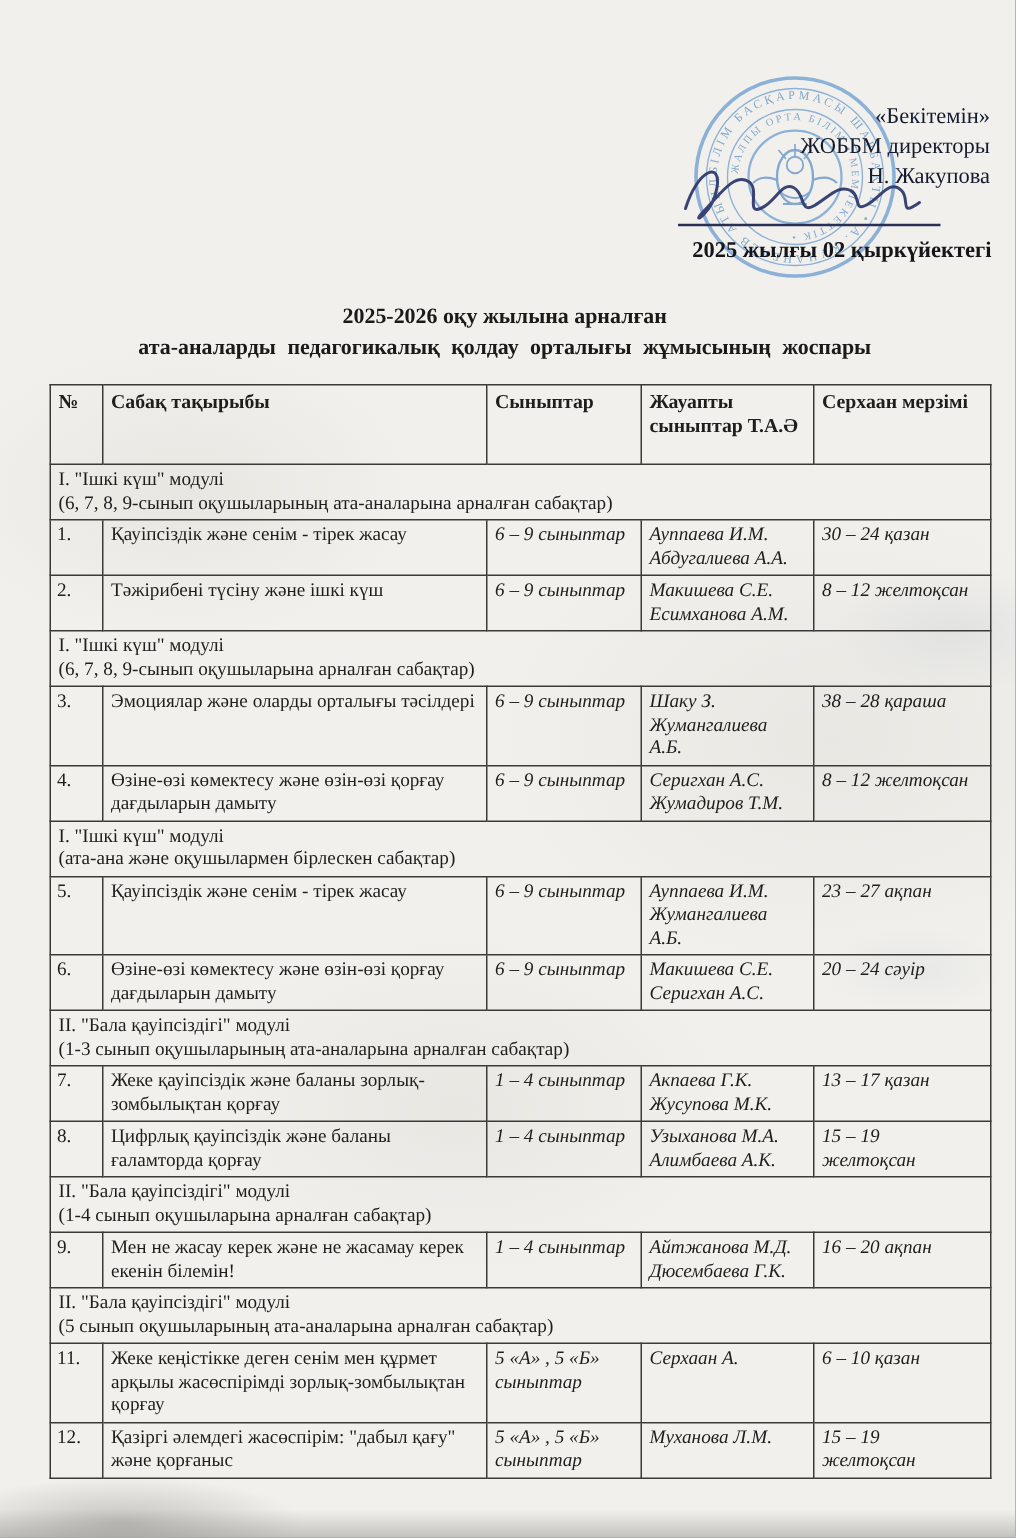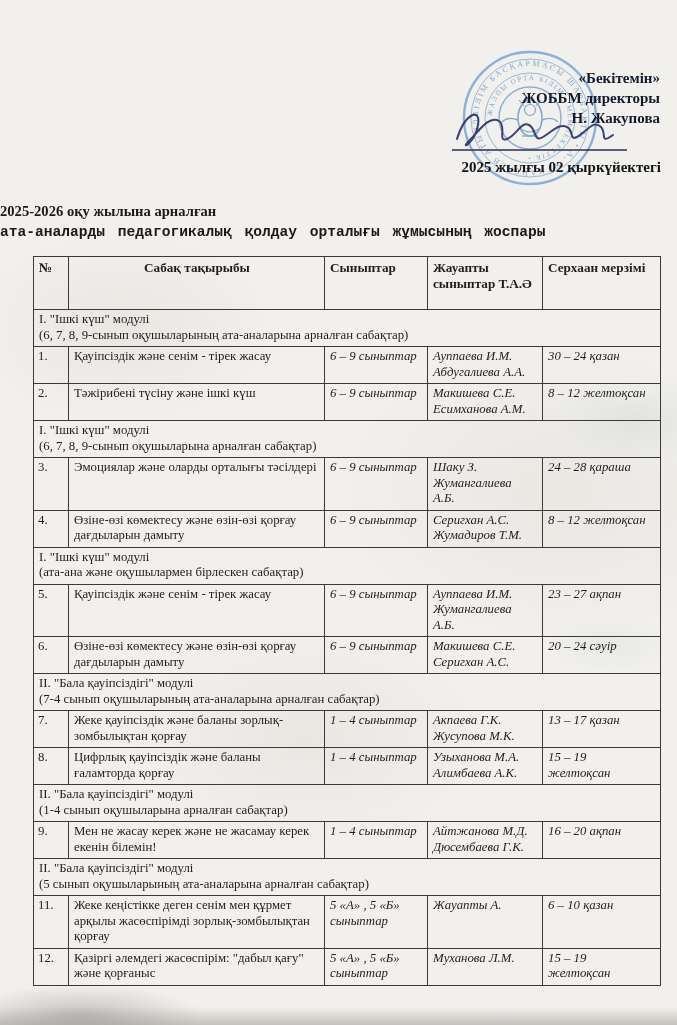--- a/index.html
+++ b/index.html
@@ -17,53 +17,53 @@
       radial-gradient(ellipse 260px 160px at 45% 72%, rgba(168,164,154,.12), transparent 70%),
       radial-gradient(ellipse 120px 60px at 94% 41%, rgba(120,140,170,.10), transparent 70%),
       radial-gradient(ellipse 90px 40px at 90% 63%, rgba(120,140,170,.08), transparent 70%),
       radial-gradient(ellipse 160px 40px at 12% 99%, rgba(90,88,84,.30), transparent 75%),
       linear-gradient(to bottom, rgba(0,0,0,0) 98.2%, rgba(110,108,102,.35) 100%);
   }
   
   .stamp-wrap{position:absolute;left:446px;top:40px;width:176px;height:166px;opacity:.85;}
   .approval{
     position:absolute;right:17px;top:68px;
-    text-align:right;font-weight:bold;
+    text-align:right;font-weight:normal;
     font-size:15px;line-height:20px;
     color:#141a2e;
     z-index:2;
   }
   .date-line{
     position:absolute;right:16px;top:159px;
     font-weight:bold;font-size:15px;color:#15151a;
     z-index:2;
   }
   .sig-wrap{position:absolute;left:447px;top:99px;width:190px;height:60px;z-index:3;}
   
   .doc-title{
     position:absolute;left:0;right:4px;top:201px;
-    font-weight:bold;
+    text-align:center;font-weight:bold;
     font-size:14.6px;line-height:21px;color:#1b1a18;
   }
-  .doc-title .l2{word-spacing:4px;font-family:Liberation Mono, monospace;}
+  .doc-title .l2{word-spacing:4px;}
   
   table.plan{
     position:absolute;left:33px;top:256px;width:627px;
     border-collapse:collapse;table-layout:fixed;
   }
   .plan th,.plan td{
     border:1.6px solid #3b3a37;
     vertical-align:top;
     padding:2px 4px 3px 5px;
     font-size:12.8px;line-height:15.5px;
     text-align:left;font-weight:normal;
     overflow:hidden;
   }
   .plan th{font-weight:bold;font-size:13.2px;line-height:16px;padding-top:3px;}
-  .plan th.c{text-align:center;}
+  .plan th.c{text-align:left;}
   .plan .hdr-row th{height:46px;}
   .section-cell{
     text-align:center;font-weight:bold;
     font-size:13.8px;line-height:17.5px;
     padding:2px 2px 3px;
   }
   .prewrap{white-space:pre-line;font-style:italic;}
   td.numcell{padding-left:4px;}
 </style>
 </head>
@@ -167,21 +167,21 @@
           <div>(6, 7, 8, 9-сынып оқушыларына  арналған сабақтар)</div>
         </td>
       </tr>
       <tr>
         <td class="numcell">3.</td>
         <td>Эмоциялар және оларды орталығы тәсілдері</td>
         <td class="prewrap">6 – 9 сыныптар</td>
         <td class="prewrap">Шаку З.
 Жумангалиева
 А.Б.</td>
-        <td class="prewrap">24 – 28 қараша</td>
+        <td class="prewrap">38 – 28 қараша</td>
       </tr>
       <tr>
         <td class="numcell">4.</td>
         <td>Өзіне-өзі көмектесу және өзін-өзі қорғау дағдыларын дамыту</td>
         <td class="prewrap">6 – 9 сыныптар</td>
         <td class="prewrap">Серигхан А.С.
 Жумадиров Т.М.</td>
         <td class="prewrap">8 – 12 желтоқсан</td>
       </tr>
 
@@ -205,21 +205,21 @@
         <td>Өзіне-өзі көмектесу және өзін-өзі қорғау дағдыларын дамыту</td>
         <td class="prewrap">6 – 9 сыныптар</td>
         <td class="prewrap">Макишева С.Е.
 Серигхан А.С.</td>
         <td class="prewrap">20 – 24 сәуір</td>
       </tr>
 
       <tr>
         <td colspan="5" class="section-cell">
           <div>II. "Бала қауіпсіздігі" модулі</div>
-          <div>(7-4 сынып оқушыларының  ата-аналарына арналған сабақтар)</div>
+          <div>(1-3 сынып оқушыларының  ата-аналарына арналған сабақтар)</div>
         </td>
       </tr>
       <tr>
         <td class="numcell">7.</td>
         <td>Жеке қауіпсіздік және баланы зорлық-зомбылықтан қорғау</td>
         <td class="prewrap">1 – 4 сыныптар</td>
         <td class="prewrap">Акпаева Г.К.
 Жусупова М.К.</td>
         <td class="prewrap">13 – 17 қазан</td>
       </tr>
@@ -252,21 +252,21 @@
         <td colspan="5" class="section-cell">
           <div>II. "Бала қауіпсіздігі" модулі</div>
           <div>(5 сынып оқушыларының  ата-аналарына арналған сабақтар)</div>
         </td>
       </tr>
       <tr>
         <td class="numcell">11.</td>
         <td>Жеке кеңістікке деген сенім мен құрмет арқылы жасөспірімді зорлық-зомбылықтан қорғау</td>
         <td class="prewrap">5 «А» , 5 «Б»
 сыныптар</td>
-        <td class="prewrap">Жауапты А.</td>
+        <td class="prewrap">Серхаан А.</td>
         <td class="prewrap">6 – 10 қазан</td>
       </tr>
       <tr>
         <td class="numcell">12.</td>
         <td>Қазіргі әлемдегі жасөспірім: "дабыл қағу" және қорғаныс</td>
         <td class="prewrap">5 «А» , 5 «Б»
 сыныптар</td>
         <td class="prewrap">Муханова Л.М.</td>
         <td class="prewrap">15 – 19
 желтоқсан</td>

